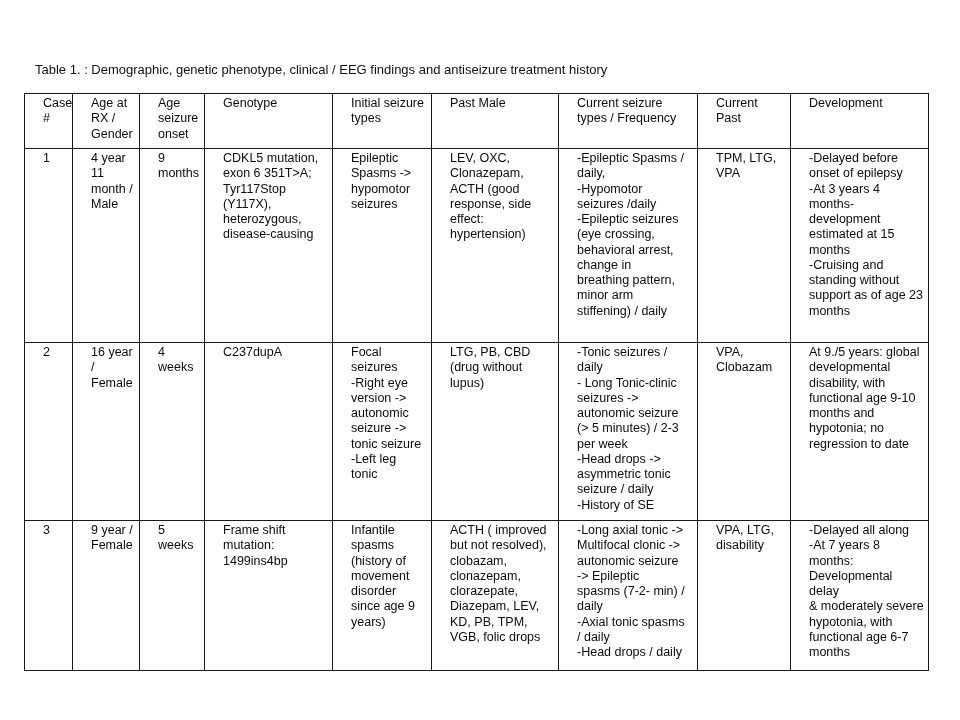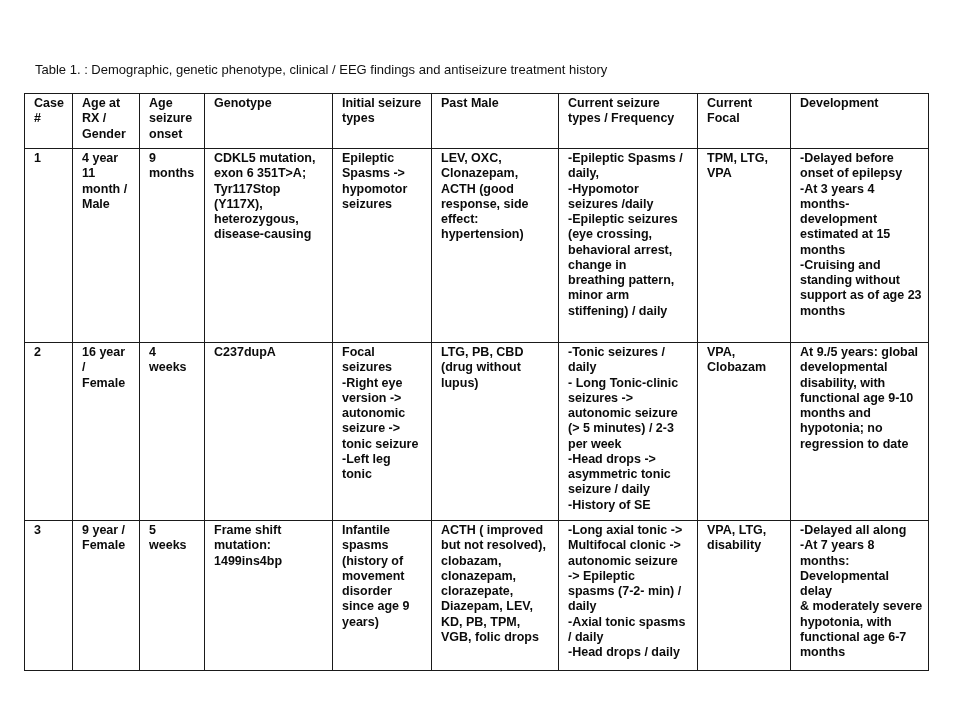--- a/index.html
+++ b/index.html
@@ -34,24 +34,24 @@
     left: 24px;
     top: 93px;
     width: 904px;
     border-collapse: collapse;
     table-layout: fixed;
   }
   table.data-table td, table.data-table th {
     border: 1px solid #1a1a1a;
     vertical-align: top;
     text-align: left;
-    font-weight: bold;
+    font-weight: normal;
     font-size: 12.5px;
     line-height: 1.22;
-    padding: 2px 4px 2px 9px;
+    padding: 2px 4px 2px 18px;
     white-space: pre-wrap;
     overflow: hidden;
     color: #0b0b0b;
   }
   tr.row-head  td { height: 50px; }
   tr.row-case1 td { height: 189px; }
   tr.row-case2 td { height: 173px; }
   tr.row-case3 td { height: 145px; }
 </style>
 </head>
@@ -83,21 +83,21 @@
         <td>Age
 seizure
 onset</td>
         <td>Genotype</td>
         <td>Initial seizure
 types</td>
         <td>Past Male</td>
         <td>Current seizure
 types / Frequency</td>
         <td>Current
-Focal</td>
+Past</td>
         <td>Development</td>
       </tr>
 
       <tr class="row-case1">
         <td>1</td>
         <td>4 year
 11
 month /
 Male</td>
         <td>9

